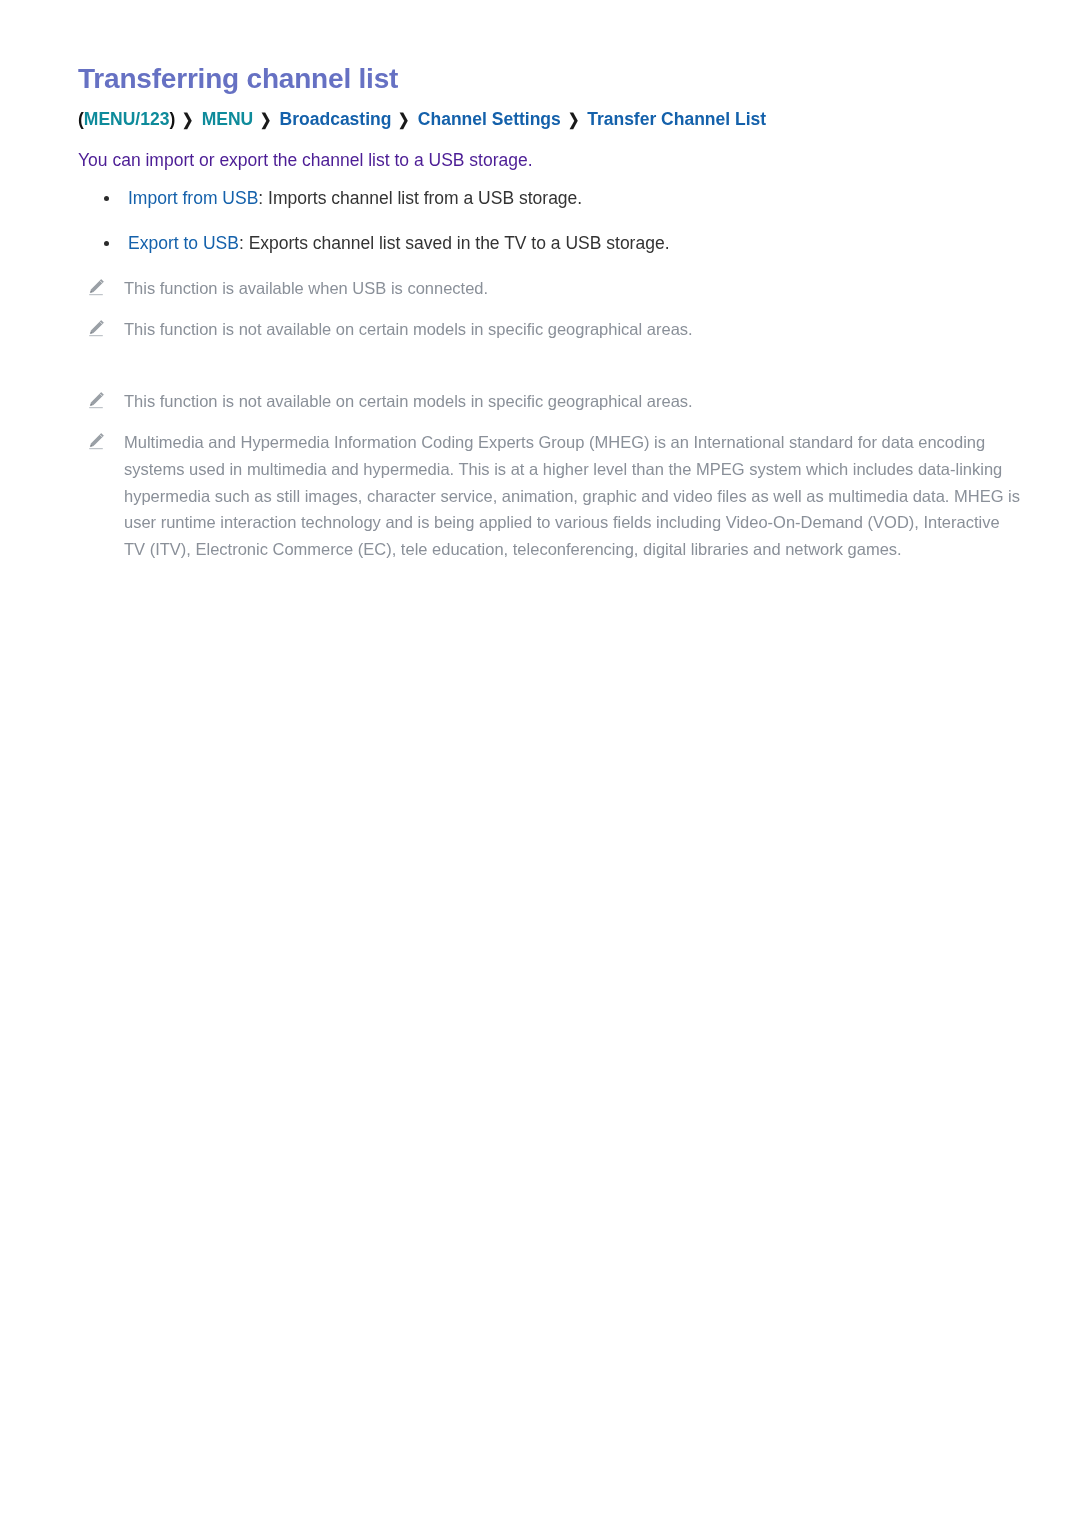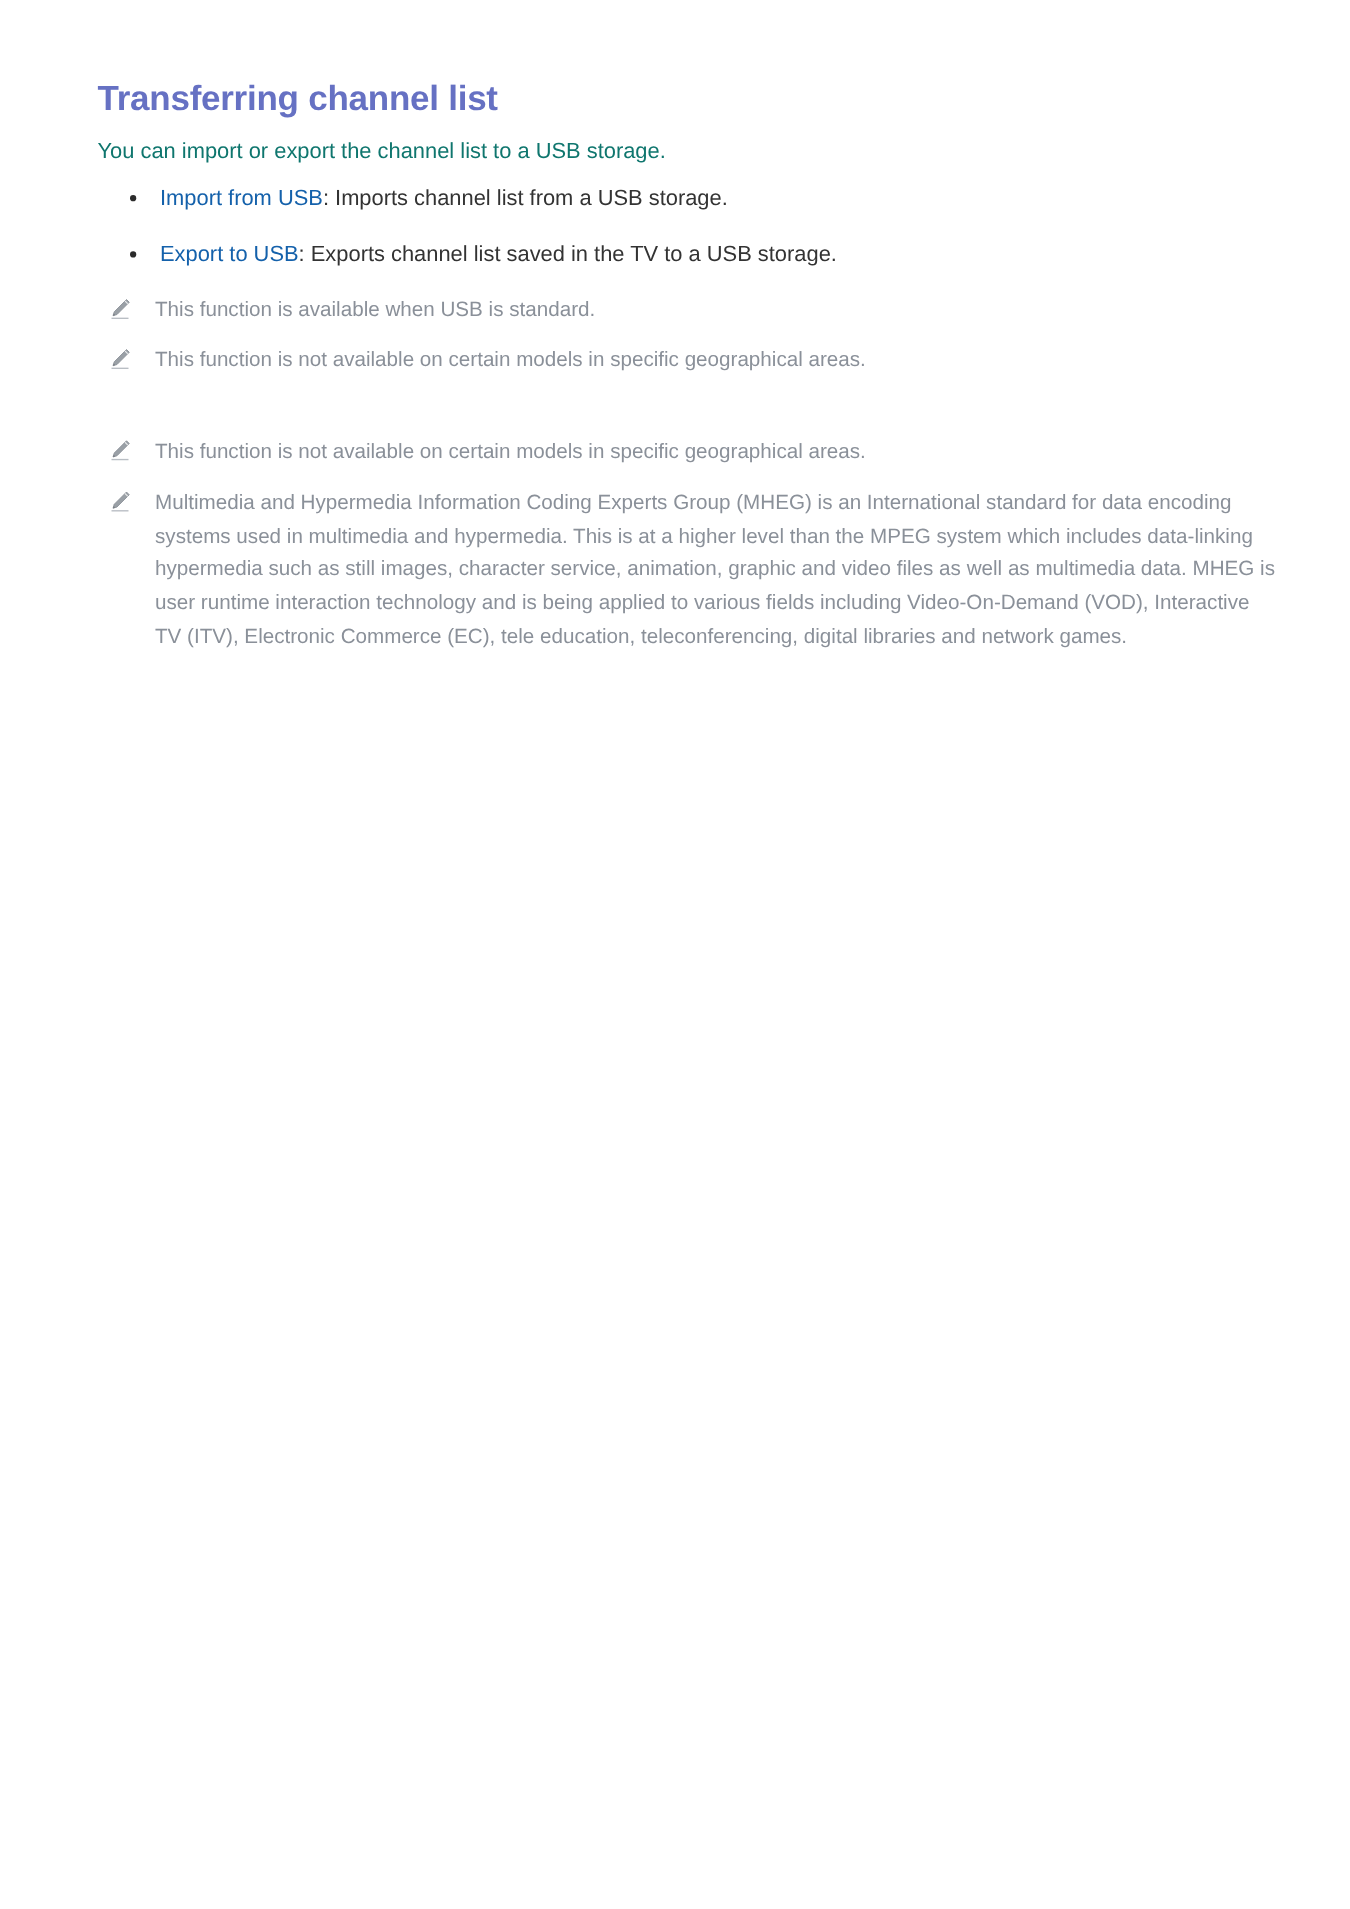--- a/index.html
+++ b/index.html
@@ -54,21 +54,21 @@
     font-size: 16px;
     padding: 0 7px 0 6px;
     display: inline-block;
     transform: scaleX(0.85);
   }
 
   
   p.body-text {
     font-size: 17.5px;
     line-height: 1.62;
-    color: #0f766e;
+    color: #4c1d95;
     margin: 0 0 10px 0;
   }
 
   
   ul.bullets {
     list-style: none;
     margin: 8px 0 4px 0;
     padding: 0;
   }
   ul.bullets > li {
@@ -116,20 +116,23 @@
 </style>
 </head>
 <body>
 
 <div class="page">
 
   <div class="section">
 
     <h1 class="section-title">Transferring channel list</h1>
 
+    <div class="breadcrumb">
+      <span class="paren">(</span><span class="crumb teal">MENU/123</span><span class="paren">)</span><span class="sep">❯</span><span class="crumb teal">MENU</span><span class="sep">❯</span><span class="crumb blue">Broadcasting</span><span class="sep">❯</span><span class="crumb blue">Channel Settings</span><span class="sep">❯</span><span class="crumb blue">Transfer Channel List</span>
+    </div>
 
     <p class="body-text">You can import or export the channel list to a USB storage.</p>
 
     <ul class="bullets">
       <li>
         <span class="dot"></span><span class="term">Import from USB</span><span>: </span><span>Imports channel list from a USB storage.</span>
       </li>
       <li>
         <span class="dot"></span><span class="term">Export to USB</span><span>: </span><span>Exports channel list saved in the TV to a USB storage.</span>
       </li>
@@ -138,21 +141,21 @@
     <div class="note-block">
       <div class="note">
         <span class="pencil-icon">
           <svg width="20" height="20" viewBox="0 0 20 20" aria-hidden="true">
             <path d="M15.2 2.6 L17.4 4.8 L7.6 14.6 L4.4 15.6 L5.4 12.4 Z" fill="#9aa0a6" stroke="#8b9198" stroke-width="0.7" stroke-linejoin="round"></path>
             <path d="M14.0 3.8 L16.2 6.0" stroke="#ffffff" stroke-width="0.9" opacity="0.75"></path>
             <path d="M4.4 15.6 L6.1 15.0 L5.0 13.9 Z" fill="#6f757c"></path>
             <rect x="3.2" y="17.1" width="13.6" height="1.1" fill="#b9bec4"></rect>
           </svg>
         </span>
-        <p>This function is available when USB is standard.</p>
+        <p>This function is available when USB is connected.</p>
       </div>
 
       <div class="note">
         <span class="pencil-icon">
           <svg width="20" height="20" viewBox="0 0 20 20" aria-hidden="true">
             <path d="M15.2 2.6 L17.4 4.8 L7.6 14.6 L4.4 15.6 L5.4 12.4 Z" fill="#9aa0a6" stroke="#8b9198" stroke-width="0.7" stroke-linejoin="round"></path>
             <path d="M14.0 3.8 L16.2 6.0" stroke="#ffffff" stroke-width="0.9" opacity="0.75"></path>
             <path d="M4.4 15.6 L6.1 15.0 L5.0 13.9 Z" fill="#6f757c"></path>
             <rect x="3.2" y="17.1" width="13.6" height="1.1" fill="#b9bec4"></rect>
           </svg>

